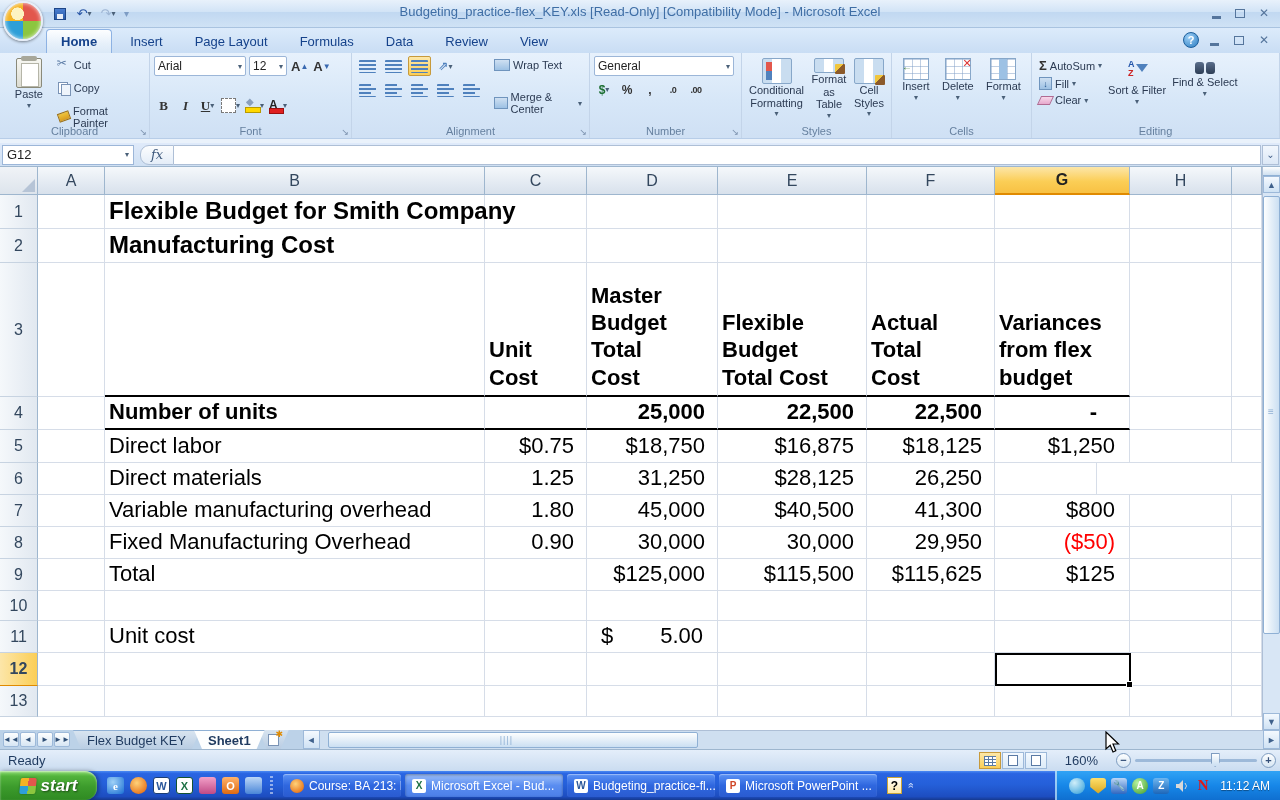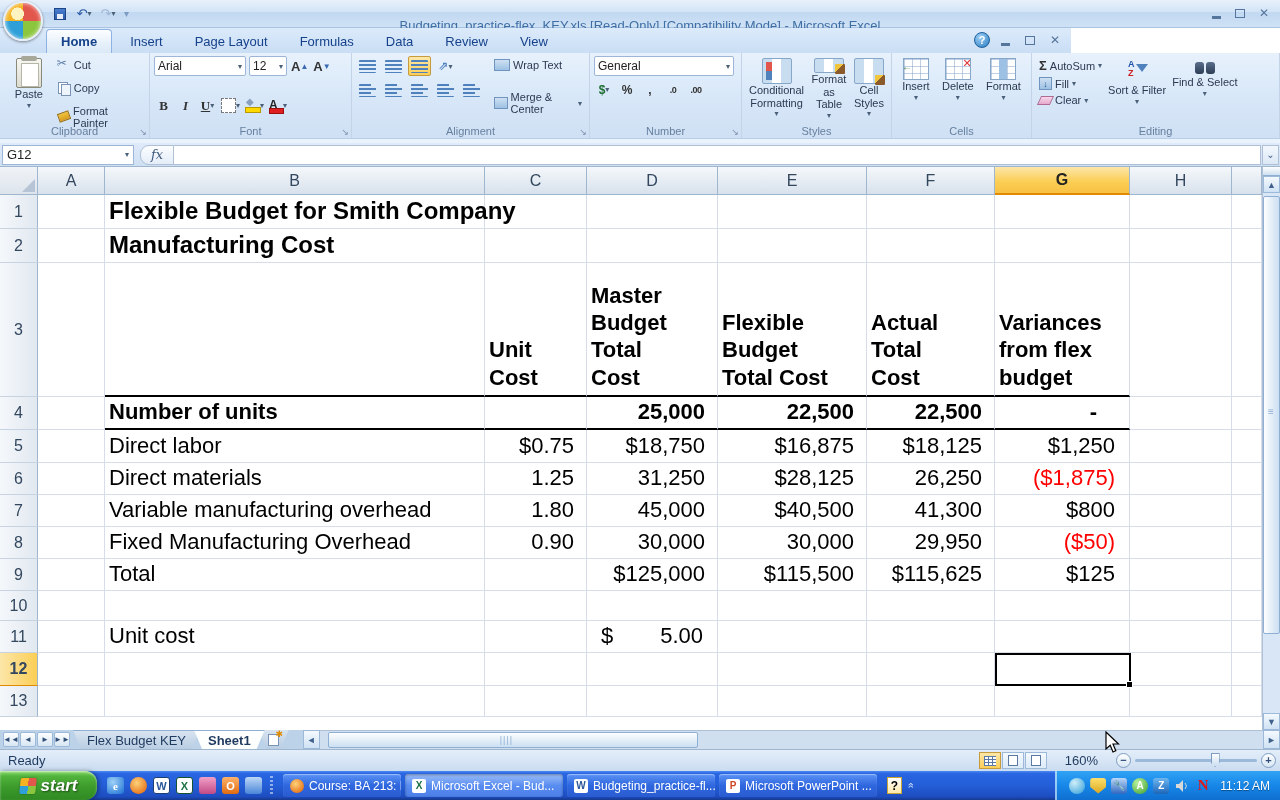--- a/index.html
+++ b/index.html
@@ -14,30 +14,30 @@
     background:radial-gradient(circle at 35% 30%, #fdf3c1 0 18%, transparent 19%),
       conic-gradient(#e2574c 0 25%, #8cc63f 0 50%, #2e9fd8 0 75%, #f5b324 0 100%);
     border:2px solid #e8eef7; box-shadow:0 1px 3px rgba(0,0,0,.45), inset 0 0 4px rgba(255,255,255,.8); z-index:30; }
   .qat { display:flex; align-items:center; gap:4px; margin-left:50px; }
   .qat-btn { width:20px; height:18px; display:flex; align-items:center; justify-content:center;
     font-size:13px; color:#2a57a5; border-radius:3px; }
   .qat-btn.dis { color:#9fb6d4; }
   .save-glyph { width:12px; height:12px; background:linear-gradient(#4a7ed0,#2c5ca8); border:1px solid #1e4687; position:relative; }
   .save-glyph::after { content:""; position:absolute; left:2px; top:5px; width:6px; height:5px; background:#e8eef7; }
   .qat-sep { color:#7d9cc4; font-size:10px; margin-left:2px; }
-  .title-text { position:absolute; left:0; right:0; top:18px; text-align:center; font-size:13px; color:#3f6ea5; pointer-events:none; }
+  .title-text { position:absolute; left:0; right:0; top:4px; text-align:center; font-size:13px; color:#3f6ea5; pointer-events:none; }
   .win-controls { position:absolute; right:6px; top:5px; display:flex; gap:4px; }
   .wc { width:20px; height:16px; display:flex; align-items:center; justify-content:center; color:#4d6documentElement; }
   .wc span { color:#55759c; font-size:11px; }
   .wc .min-g { display:block; width:9px; height:3px; background:#55759c; margin-top:8px; }
   .wc .max-g { display:block; width:10px; height:9px; border:1.5px solid #55759c; }
   .wc .cls-g { color:#55759c; font-size:12px; font-weight:bold; }
 
   
-  .tabstrip { position:absolute; left:0; top:28px; width:1071px; height:25px;
+  .tabstrip { position:absolute; left:0; top:28px; width:1280px; height:25px;
     background:linear-gradient(#dcebfb,#c9ddf4); display:flex; align-items:flex-end; padding-left:46px; }
   .rtab { padding:4px 14px 4px; font-size:13px; color:#15428b; margin-right:4px; border-radius:4px 4px 0 0; }
   .rtab.active { background:linear-gradient(#fdfeff,#e6f0fa 60%,#dbe9f7); border:1px solid #8db2e3; border-bottom:none; font-weight:bold; }
   .strip-right { position:absolute; right:6px; top:4px; display:flex; align-items:center; gap:5px; }
   .help-globe { width:16px; height:16px; border-radius:50%; background:radial-gradient(circle at 35% 30%,#9fd1f7,#2a7bc0); border:1px solid #1d5f9c;
     color:#fff; font-size:11px; font-weight:bold; display:flex; align-items:center; justify-content:center; }
 
   
   .ribbon { position:absolute; left:0; top:53px; width:1280px; height:86px;
     background:linear-gradient(#e7f1fc,#d7e7f8 55%,#cfe0f4); border-bottom:1px solid #b7cde8; display:flex; }
@@ -633,21 +633,20 @@
   </div>
 
   <div class="grid-row" style="height:32px">
     <div class="rn-cell w-rn">6</div>
     <div class="cell w-a"></div>
     <div class="cell w-b">Direct materials</div>
     <div class="cell w-c num">1.25</div>
     <div class="cell w-d num">31,250</div>
     <div class="cell w-e num">$28,125</div>
     <div class="cell w-f num">26,250</div>
-    <div class="cell w-g num num-g neg">($1,875)</div>
     <div class="cell w-h"></div>
       <div class="cell w-x"></div>
   </div>
 
   <div class="grid-row" style="height:32px">
     <div class="rn-cell w-rn">7</div>
     <div class="cell w-a"></div>
     <div class="cell w-b">Variable manufacturing overhead</div>
     <div class="cell w-c num">1.80</div>
     <div class="cell w-d num">45,000</div>

